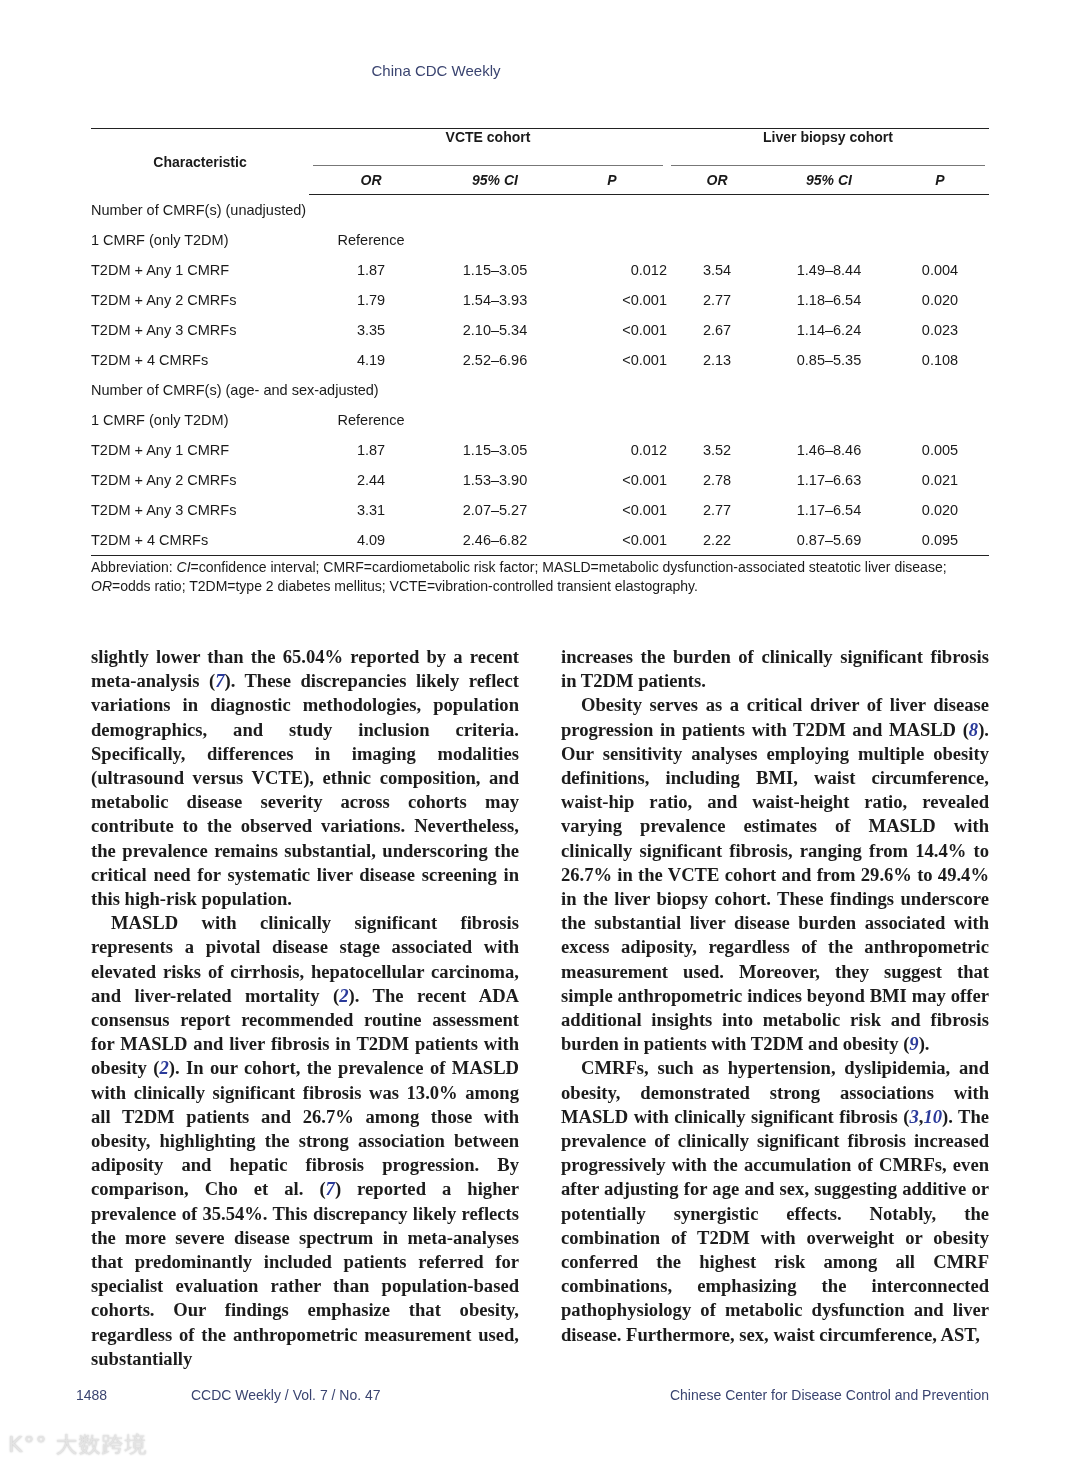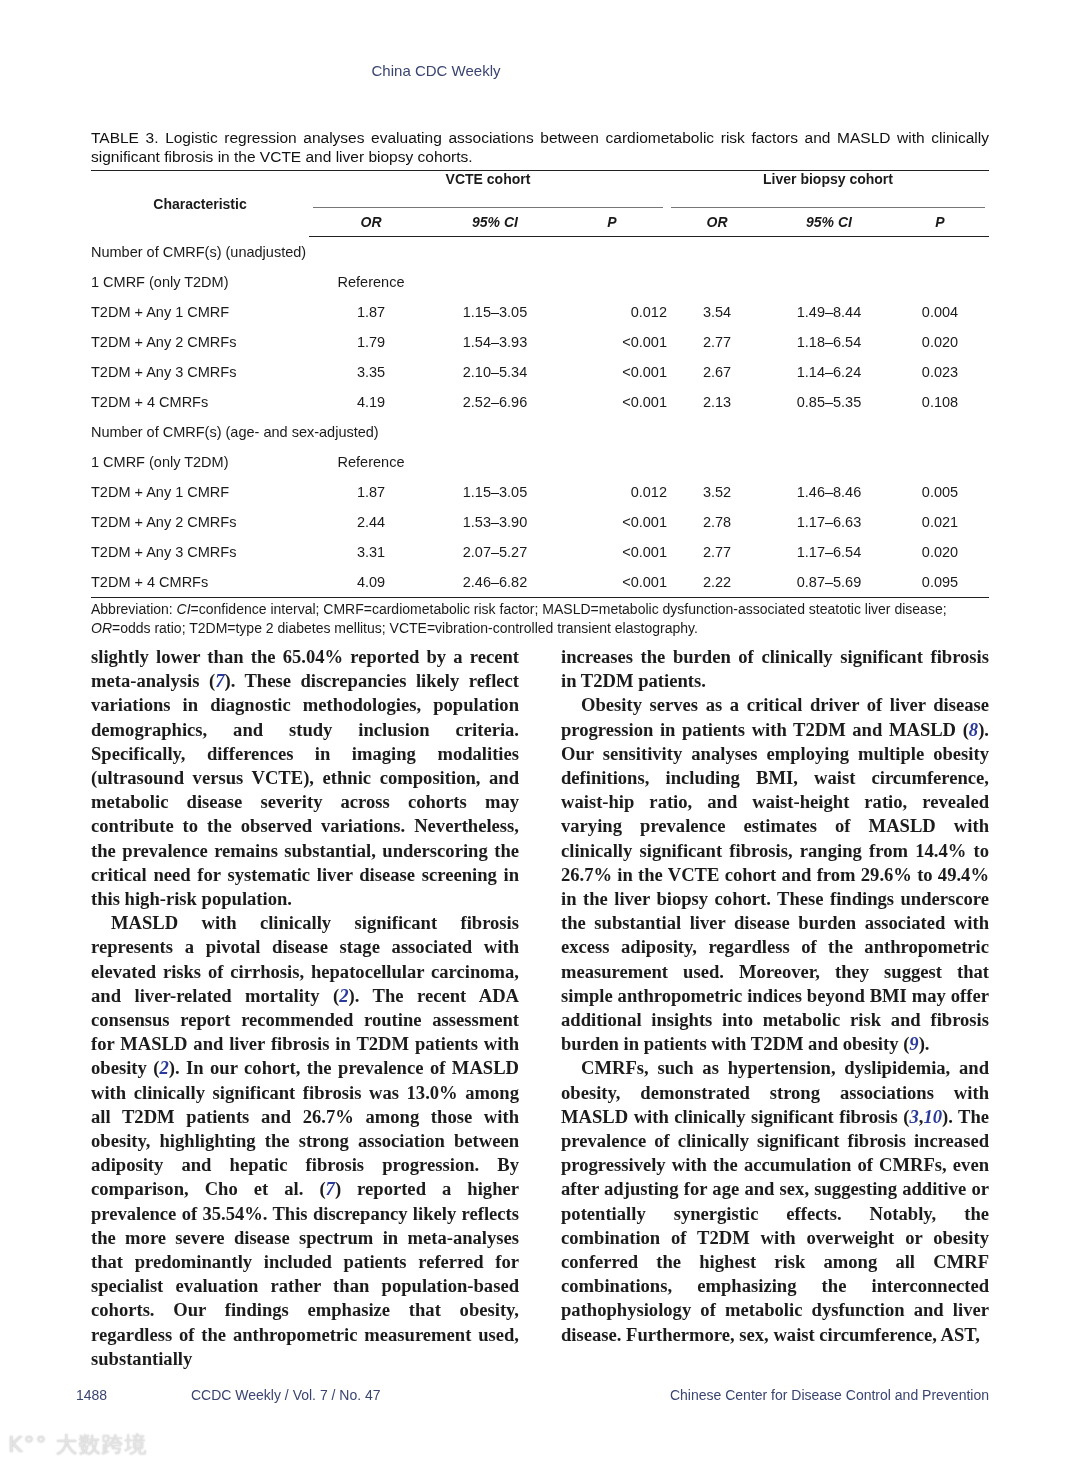--- a/index.html
+++ b/index.html
@@ -41,21 +41,20 @@
   .footer.org { right: 91px; }
   .watermark { position: absolute; left: 8px; top: 1430px; font-family: "DejaVu Sans", sans-serif; font-size: 22px; color: #e4e4e4;
     text-shadow: 0 0 2px #bbb; letter-spacing: 1px; }
 </style>
 </head>
 <body>
 
 <div class="running-head">China CDC Weekly</div>
 
 <div class="table-wrap">
-  <div class="caption">TABLE 3. Logistic regression analyses evaluating associations between cardiometabolic risk factors and MASLD with clinically significant fibrosis in the VCTE and liver biopsy cohorts.</div>
   <table class="t3">
     <thead>
       <tr class="top">
         <th class="char" rowspan="2">Characteristic</th>
         <th class="group" colspan="3">
             <span class="ul">VCTE cohort</span>
           </th>
         <th class="group" colspan="3">
             <span class="ul">Liver biopsy cohort</span>
           </th>

